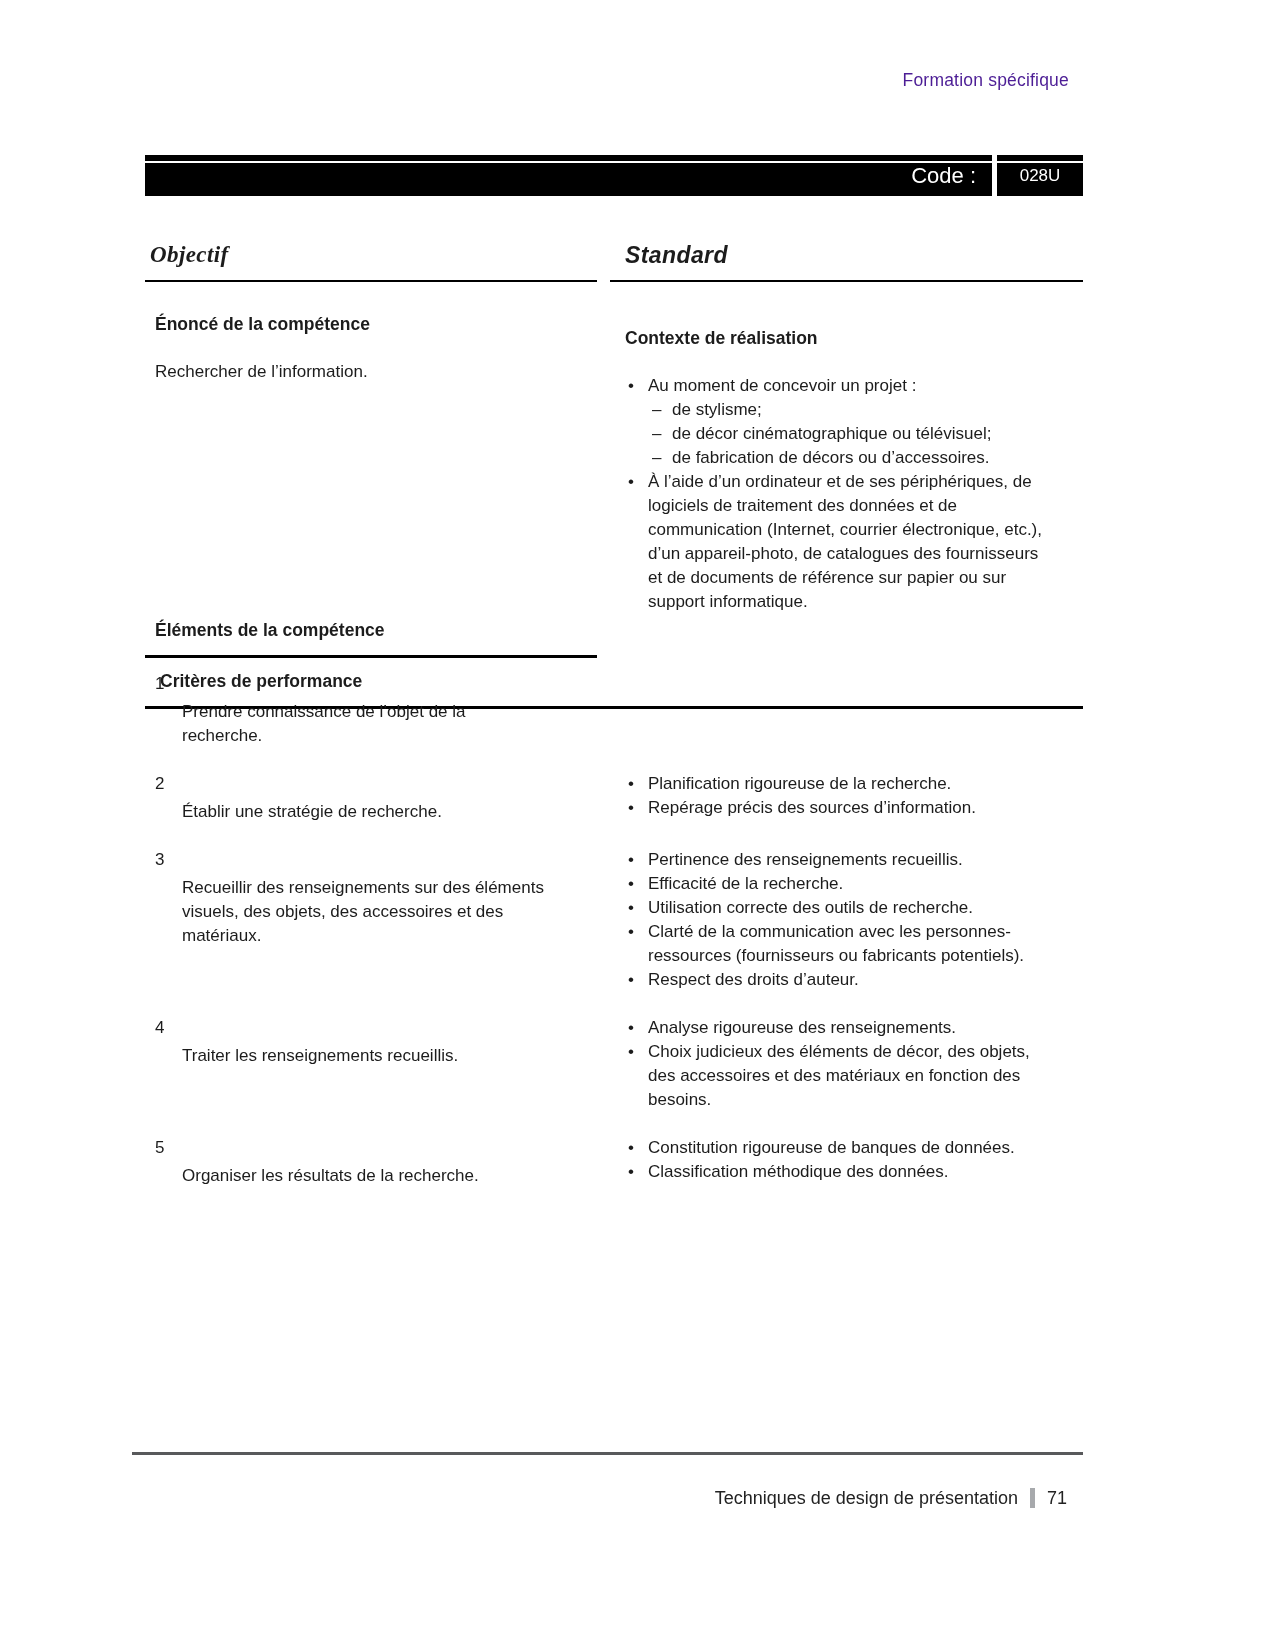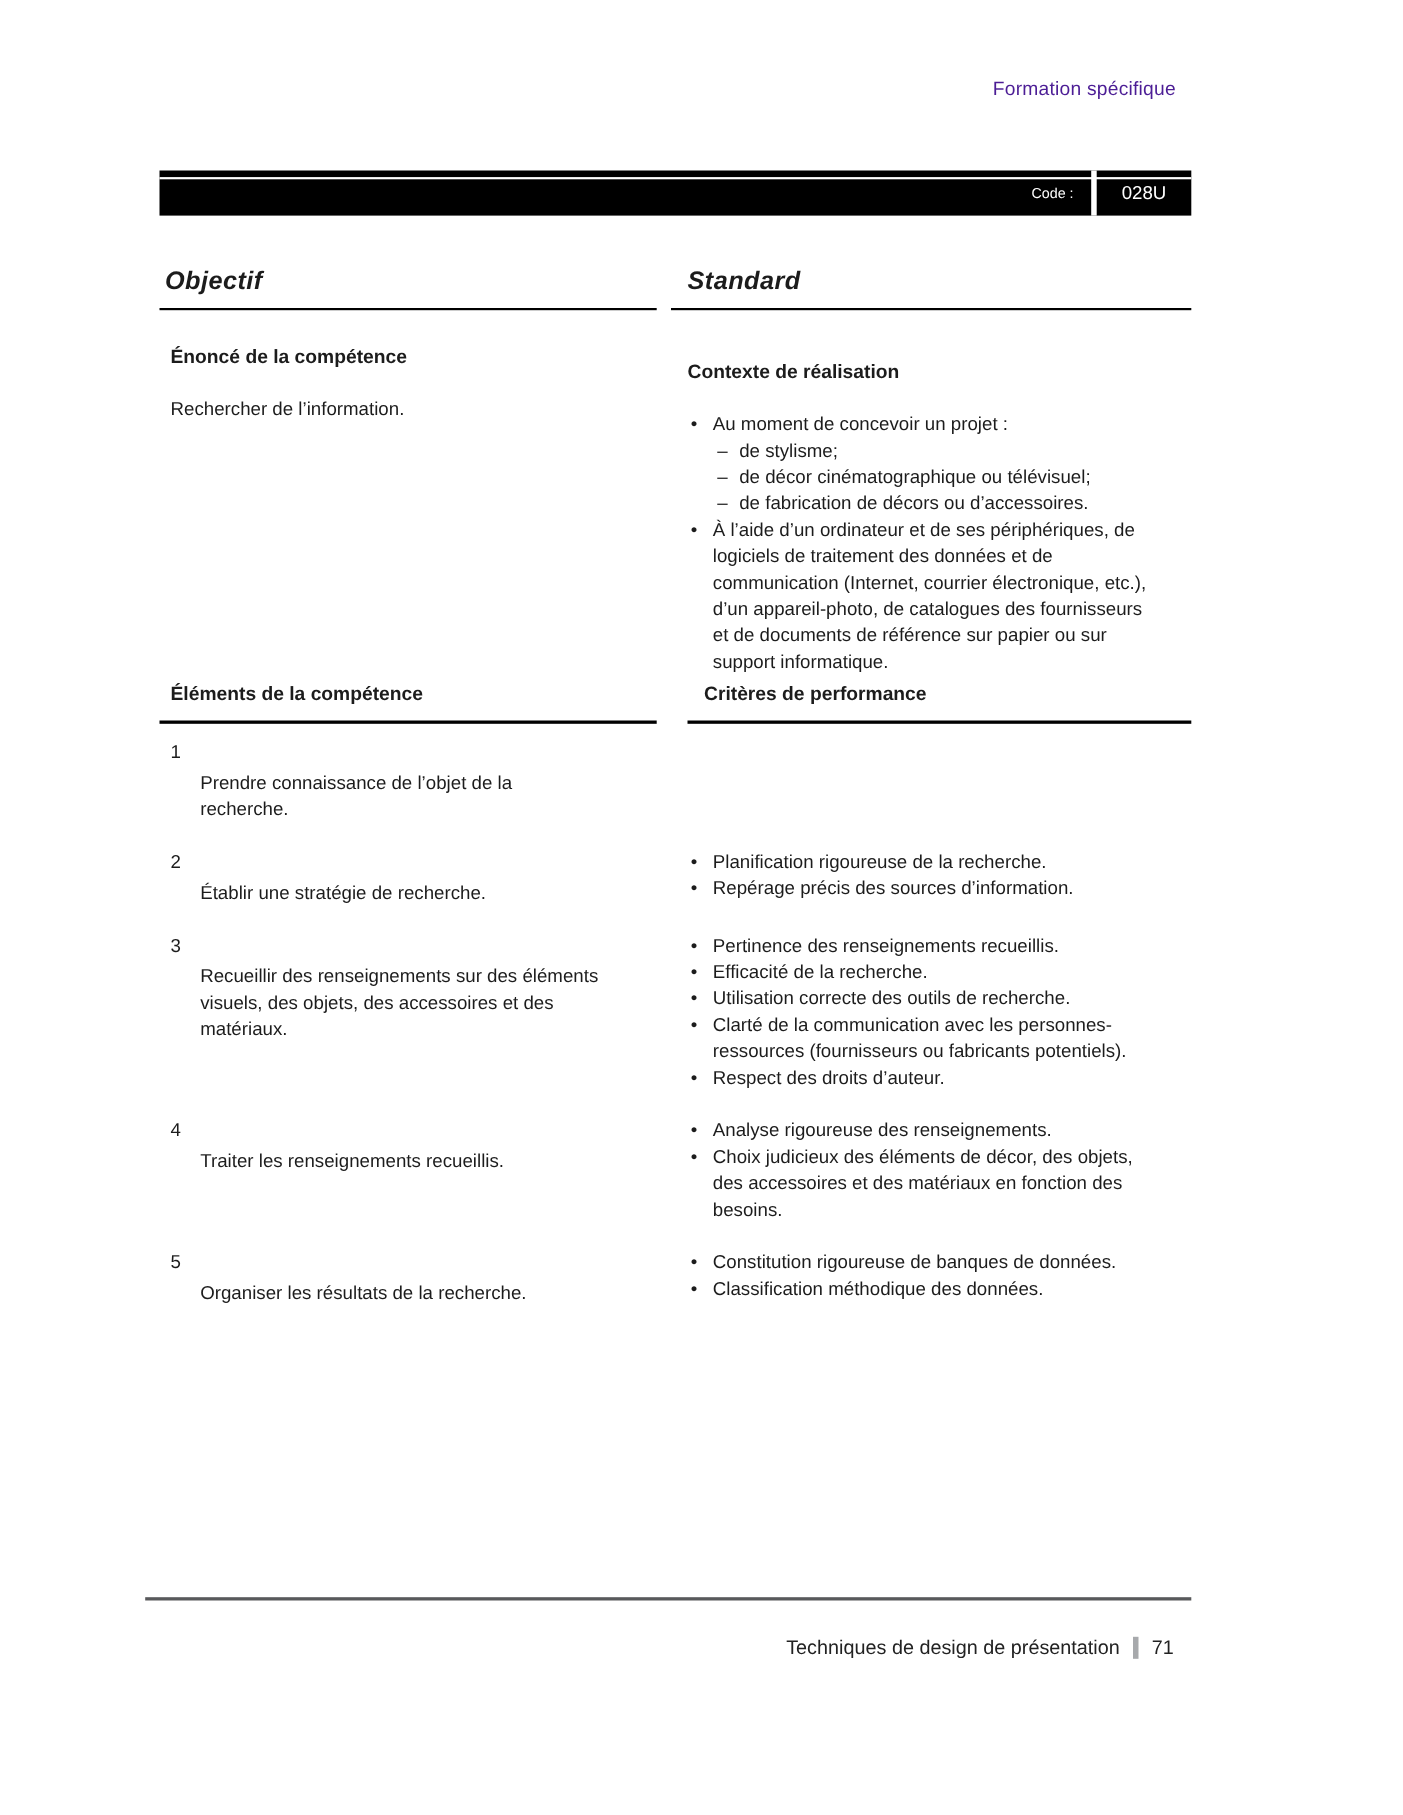--- a/index.html
+++ b/index.html
@@ -22,30 +22,30 @@
     position:absolute; top:155px; left:145px; width:938px; height:41px;
     background:#000;
   }
   .banner-topline {
     position:absolute; top:6px; left:0; width:100%; height:2px; background:#fff;
   }
   .banner-content {
     position:absolute; right:0; top:0; height:100%;
     display:flex; align-items:center;
   }
-  .code-label { color:#fff; font-size:13px; padding-right:16px; }
+  .code-label { color:#fff; font-size:22px; padding-right:16px; }
   .banner-separator { width:5px; height:41px; background:#fff; }
   .code-value { color:#fff; font-size:17px; width:86px; text-align:center; }
 
   
   .col-titles {
     position:absolute; top:243px; left:145px; width:938px;
     display:flex; gap:13px;
   }
-  .col-block-left { width:452px; border-bottom:2px solid #000; padding:0 0 10px 5px; }
+  .col-block-left { width:452px; border-bottom:2px solid #000; padding:0 0 10px 5px;font-family:Liberation Serif, serif; }
   .col-block-right { flex:1; border-bottom:2px solid #000; padding:0 0 10px 15px; }
   .col-title { font-size:23px; font-weight:bold; font-style:italic; letter-spacing:0.4px; }
 
   
   .section-competence {
     position:absolute; top:312px; left:145px; width:938px;
     display:flex; gap:13px;
   }
   .comp-left { width:452px; padding-left:10px; }
   .comp-right { flex:1; padding-left:15px;margin-top:14px; }
@@ -53,21 +53,21 @@
 
   .bullet { position:relative; padding-left:23px; max-width:425px; }
   .bullet::before { content:"\2022"; position:absolute; left:3px; top:0; }
   .bullet .btxt { display:block; max-width:402px; }
   .subitem { position:relative; padding-left:47px; max-width:425px; }
   .subitem::before { content:"\2013"; position:absolute; left:27px; top:0; }
 
   
   .table-header {
     position:absolute; top:618px; left:145px; width:938px;
-    display:flex; gap:28px;
+    display:flex; gap:11px;flex-direction:column;
   }
   .th-left { width:452px; border-bottom:3px solid #000; padding:0 0 12px 10px; }
   .th-right { flex:1; border-bottom:3px solid #000; padding:0 0 12px 15px; }
   .th-text { font-size:17.5px; font-weight:bold; }
 
   
   .rows { position:absolute; top:672px; left:145px; width:938px; }
   .row { display:flex; gap:13px; margin-bottom:24px; }
   .row-left { width:452px; display:flex; padding-left:10px; }
   .row-num { width:27px; flex-shrink:0; }

